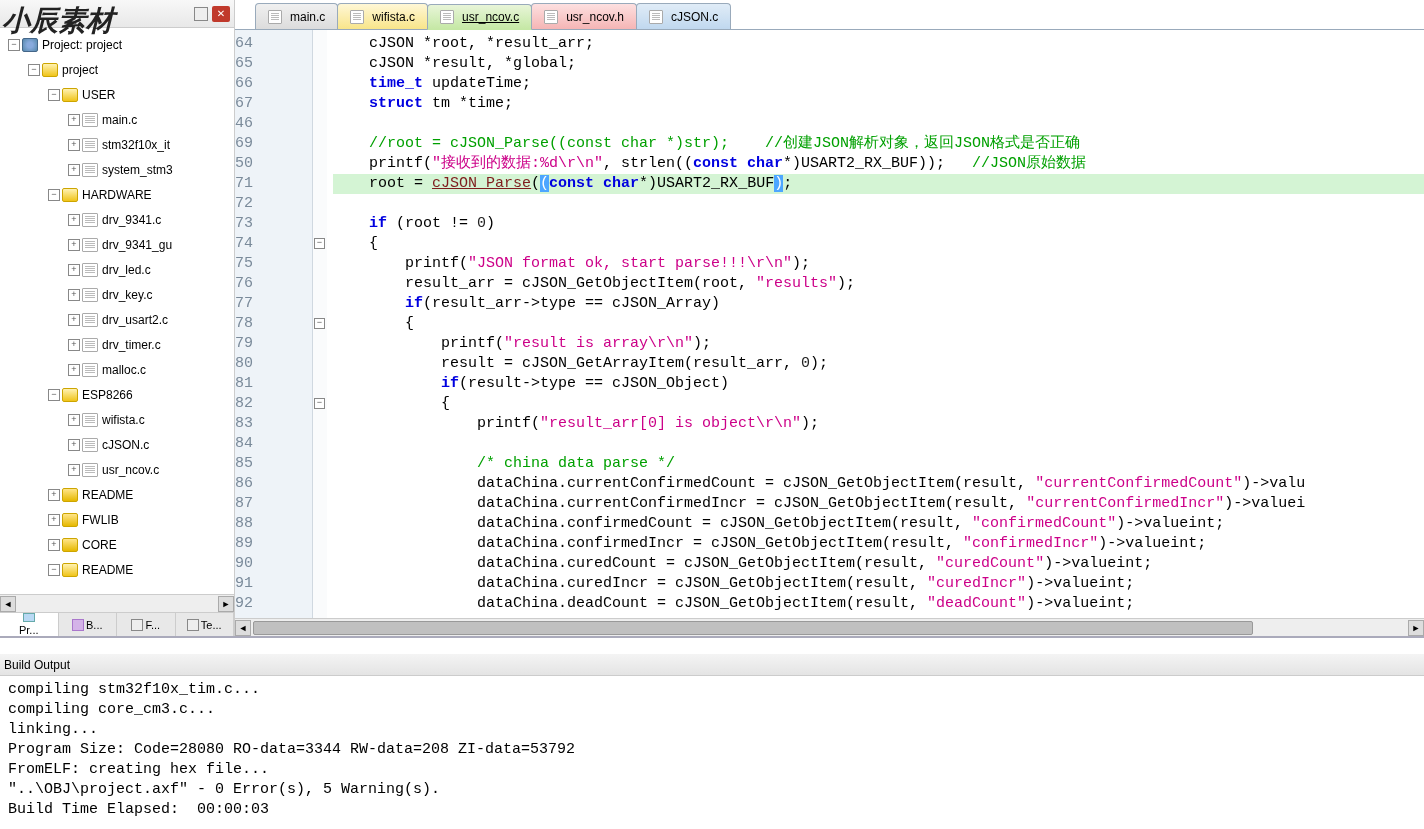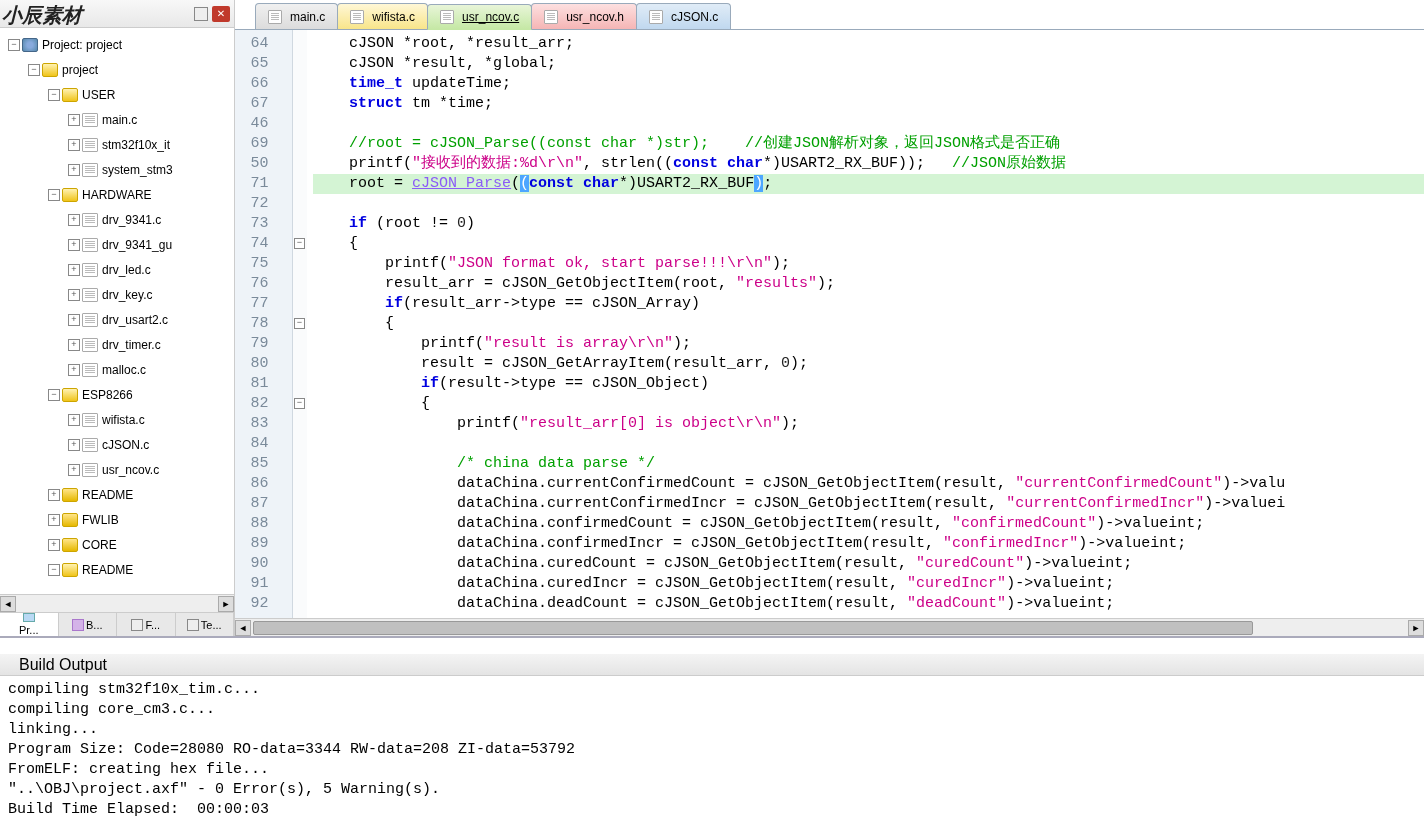--- a/index.html
+++ b/index.html
@@ -1,18 +1,18 @@
 <!DOCTYPE html>
 <html><head>
 <meta charset="utf-8">
 <style>
 *{margin:0;padding:0;box-sizing:border-box;}
 body{font-family:Tahoma,Arial,sans-serif;font-size:12px;background:#fff;overflow:hidden;}
 .app{display:flex;flex-direction:column;height:829px;width:1424px;}
-.watermark{position:absolute;top:2px;left:2px;font-size:20px;font-weight:bold;font-style:italic;color:#222;z-index:100;font-family:"SimHei","Microsoft YaHei",sans-serif;}
+.watermark{position:absolute;top:2px;left:2px;font-size:28px;font-weight:bold;font-style:italic;color:#222;z-index:100;font-family:"SimHei","Microsoft YaHei",sans-serif;}
 .top-row{display:flex;height:650px;}
 .sidebar{width:235px;display:flex;flex-direction:column;border-right:1px solid #ccc;}
 .sidebar-hdr{height:28px;background:linear-gradient(#f8f8f8,#e8e8e8);border-bottom:1px solid #ccc;display:flex;align-items:center;justify-content:flex-end;padding:0 4px;gap:4px;}
 .sidebar-hdr .pin{width:14px;height:14px;border:1px solid #888;background:#eee;}
 .sidebar-hdr .close{width:18px;height:16px;background:#c0392b;color:#fff;display:flex;align-items:center;justify-content:center;font-size:10px;border-radius:2px;}
 .tree-wrap{flex:1;overflow:auto;background:#fff;position:relative;}
 .tree{padding:4px 0 4px 2px;}
 .tree-node{display:flex;align-items:center;height:25px;white-space:nowrap;}
 .expander{width:12px;height:12px;border:1px solid #888;background:#fff;display:inline-flex;align-items:center;justify-content:center;font-size:9px;line-height:1;margin-right:2px;color:#555;cursor:pointer;}
 .tree-icon{width:16px;height:14px;margin-right:4px;display:inline-block;}
@@ -36,39 +36,39 @@
 .main{flex:1;display:flex;flex-direction:column;overflow:hidden;}
 .tabs{height:30px;display:flex;align-items:flex-end;padding-left:20px;border-bottom:1px solid #9ab;}
 .tab{height:26px;display:flex;align-items:center;gap:4px;padding:0 12px;border:1px solid #9ab;border-bottom:none;border-radius:4px 4px 0 0;margin-right:-1px;font-size:12px;cursor:pointer;}
 .tab .ic-f{width:14px;height:14px;}
 .tab-main{background:linear-gradient(#f0f0f0,#dcdcdc);}
 .tab-wifi{background:linear-gradient(#fff7d6,#f8e58a);}
 .tab-usrc{background:linear-gradient(#e8f5d8,#c5e8a5);border-bottom:1px solid #c5e8a5;position:relative;top:1px;}
 .tab-usrh{background:linear-gradient(#fde0e0,#f5b5b5);justify-content:space-between;}
 .tab-cjson{background:linear-gradient(#e0ecf7,#c0d8ef);}
 .editor{flex:1;display:flex;background:#fff;overflow:hidden;font-family:"Courier New",monospace;font-size:15px;}
-.gutter{width:58px;background:#eef3f8;border-right:1px solid #d0d8e0;text-align:center;padding:4px 8px 4px 0;color:#7a8a9a;}
+.gutter{width:78px;background:#eef3f8;border-right:1px solid #d0d8e0;text-align:left;padding:4px 8px 4px 0;color:#7a8a9a;}
 .gutter div{height:20px;line-height:20px;}
 .foldcol{width:14px;background:#fafbfc;position:relative;}
 .fold{position:absolute;left:1px;width:11px;height:11px;border:1px solid #888;background:#fff;font-size:9px;line-height:9px;text-align:center;color:#555;}
 .code{flex:1;padding:4px 0 4px 6px;white-space:pre;overflow:hidden;}
 .code div{height:20px;line-height:20px;}
 .code .hl{background:#d4f4d4;}
 .kw{color:#0000e0;font-weight:bold;}
 .cm{color:#00a000;}
 .str{color:#cc0088;}
 .num{color:#222;}
-.fn{color:#8b5cf6;font-family:Liberation Mono, monospace;}
+.fn{color:#7f1d1d;font-family:Liberation Mono, monospace;}
 .sel{background:#4da6ff;color:#fff;}
 .uline{text-decoration:underline;}
 .ed-hscroll{height:18px;background:#eee;border-top:1px solid #ccc;display:flex;align-items:center;}
 .ed-hscroll .arrow{width:16px;height:16px;background:#ddd;border:1px solid #aaa;display:flex;align-items:center;justify-content:center;font-size:9px;}
 .ed-hscroll .thumb{height:14px;background:#c0c0c0;border:1px solid #999;border-radius:2px;}
 .build{border-top:2px solid #aab;}
-.build-hdr{height:22px;background:linear-gradient(#f4f4f4,#e4e4e4);border-bottom:1px solid #ccc;padding:0 19px;display:flex;align-items:center;font-size:16px;margin-top:16px;}
+.build-hdr{height:22px;background:linear-gradient(#f4f4f4,#e4e4e4);border-bottom:1px solid #ccc;padding:0 4px;display:flex;align-items:center;font-size:12px;margin-top:16px;}
 .build-out{height:155px;background:#fff;font-family:"Courier New",monospace;font-size:15px;padding:4px 8px;overflow:auto;white-space:pre;line-height:20px;}
 </style>
 </head>
 <body>
 
 <div class="watermark">小辰素材</div>
 
 <div class="app">
  <div class="top-row">
 

